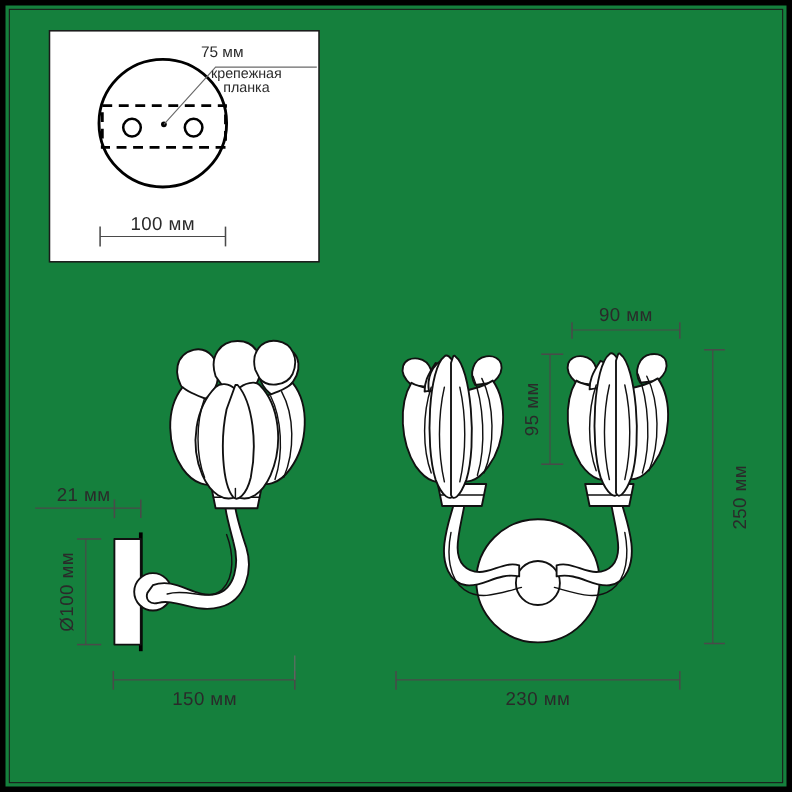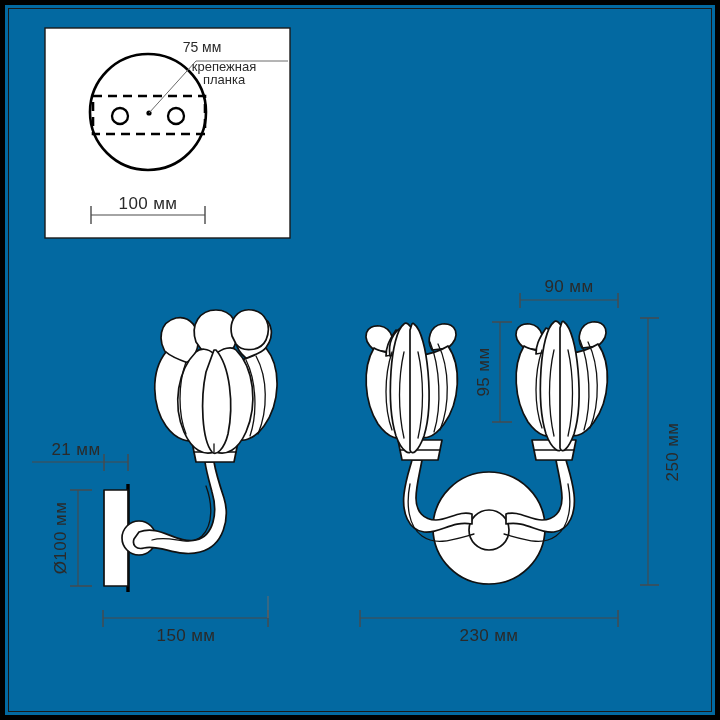--- a/index.html
+++ b/index.html
@@ -9,21 +9,21 @@
   }
   body {
     width: 720px;
     height: 720px;
     font-family: "Liberation Sans", sans-serif;
   }
   #sheet {
     position: relative;
     width: 720px;
     height: 720px;
-    background: #0369a1;
+    background: #15803d;
     box-sizing: border-box;
     overflow: hidden;
   }
   .outer-border {
     position: absolute;
     left: 0; top: 0;
     width: 720px; height: 720px;
     box-sizing: border-box;
     border: 5px solid #000000;
     pointer-events: none;

